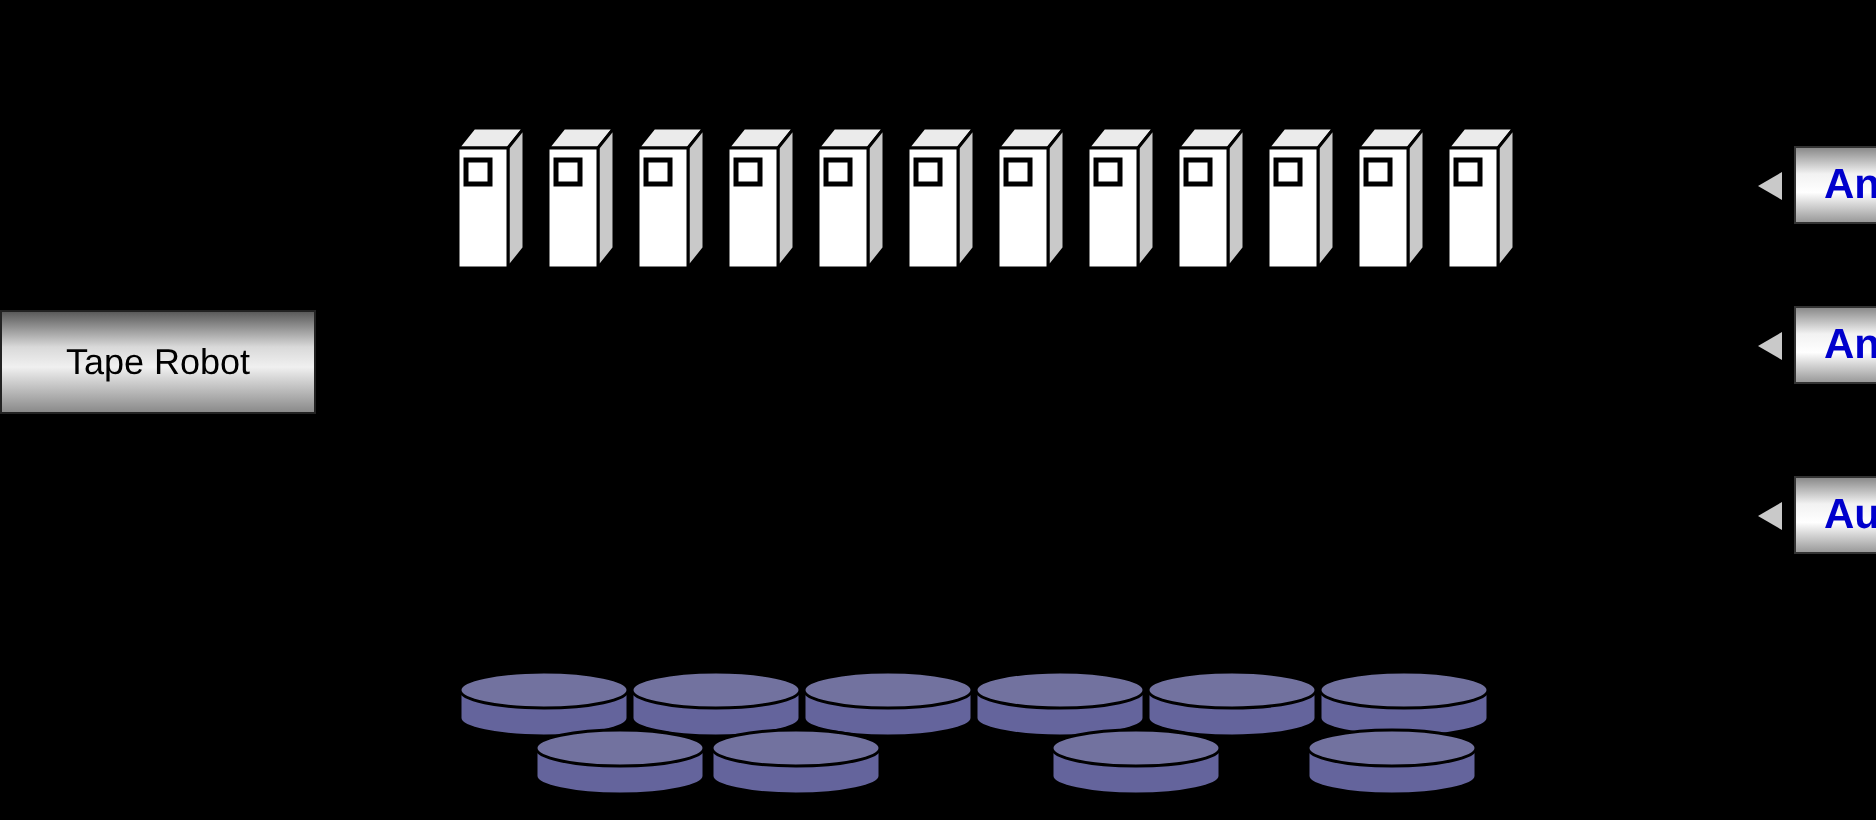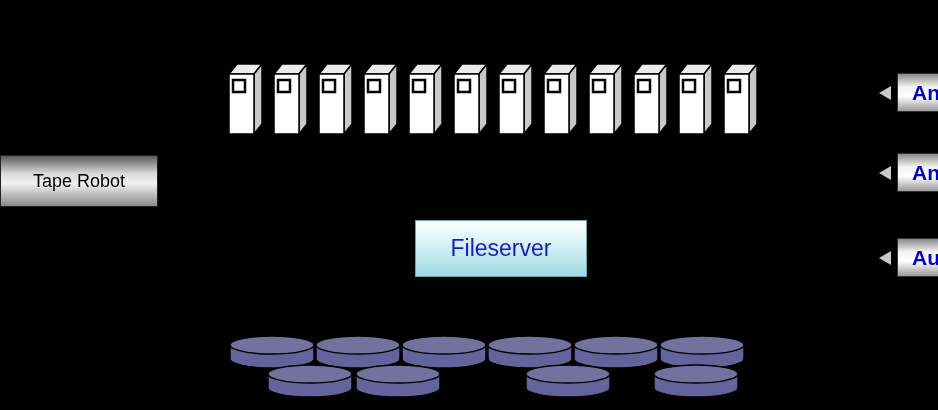--- a/index.html
+++ b/index.html
@@ -128,23 +128,20 @@
         <rect x="7" y="20" width="12" height="12" fill="#ffffff" stroke="#000" stroke-width="2.5"></rect>
       </svg>
       <svg class="tower" width="38" height="76" viewBox="0 0 38 76">
         <polygon points="3,14 11,4 36,4 28,14" fill="#ebebeb" stroke="#000" stroke-width="1.5"></polygon>
         <polygon points="28,14 36,4 36,64 28,74" fill="#c9c9c9" stroke="#000" stroke-width="1.5"></polygon>
         <rect x="3" y="14" width="25" height="60" fill="#ffffff" stroke="#000" stroke-width="1.5"></rect>
         <rect x="7" y="20" width="12" height="12" fill="#ffffff" stroke="#000" stroke-width="2.5"></rect>
       </svg>
     </div>
 
-  <div class="fileserver">
-    <span>Fileserver</span>
-  </div>
 
   <div id="rightBoxes">
       <div class="arrow-left" style="top:86px"></div>
       <div class="right-box" style="top:73px">
         <span>An</span>
       </div>
       <div class="arrow-left" style="top:166px"></div>
       <div class="right-box" style="top:153px">
         <span>An</span>
       </div>

